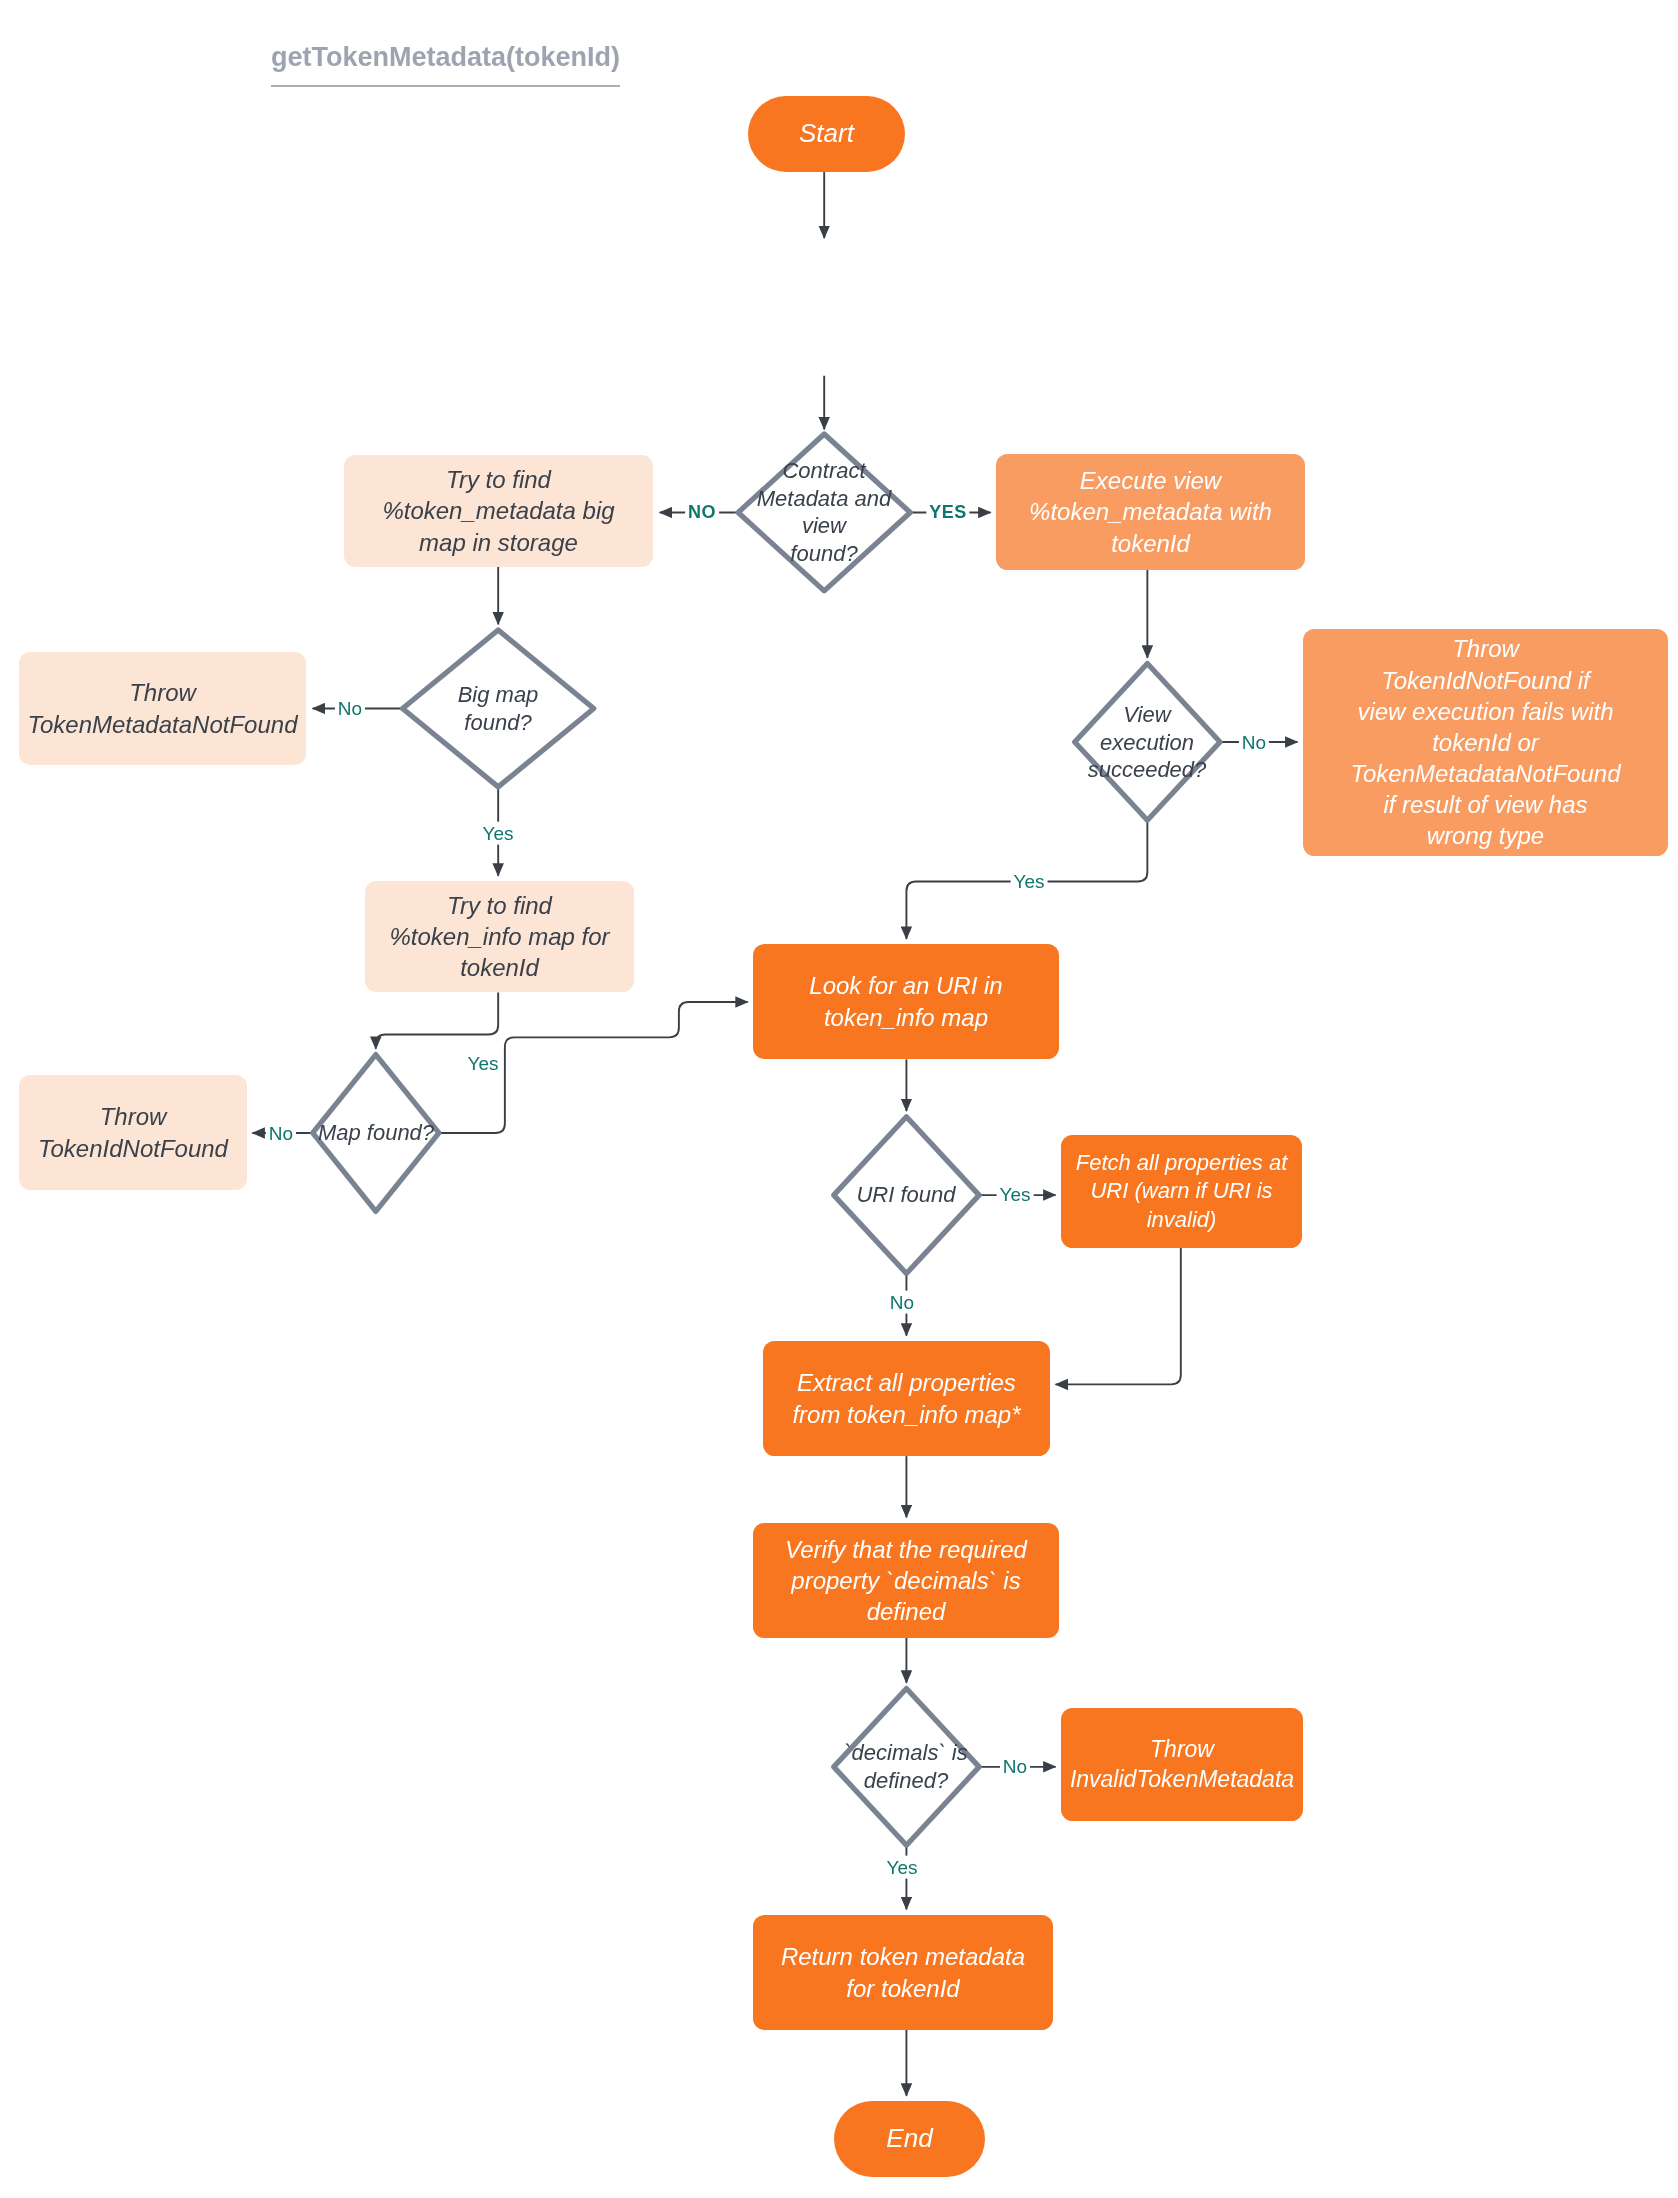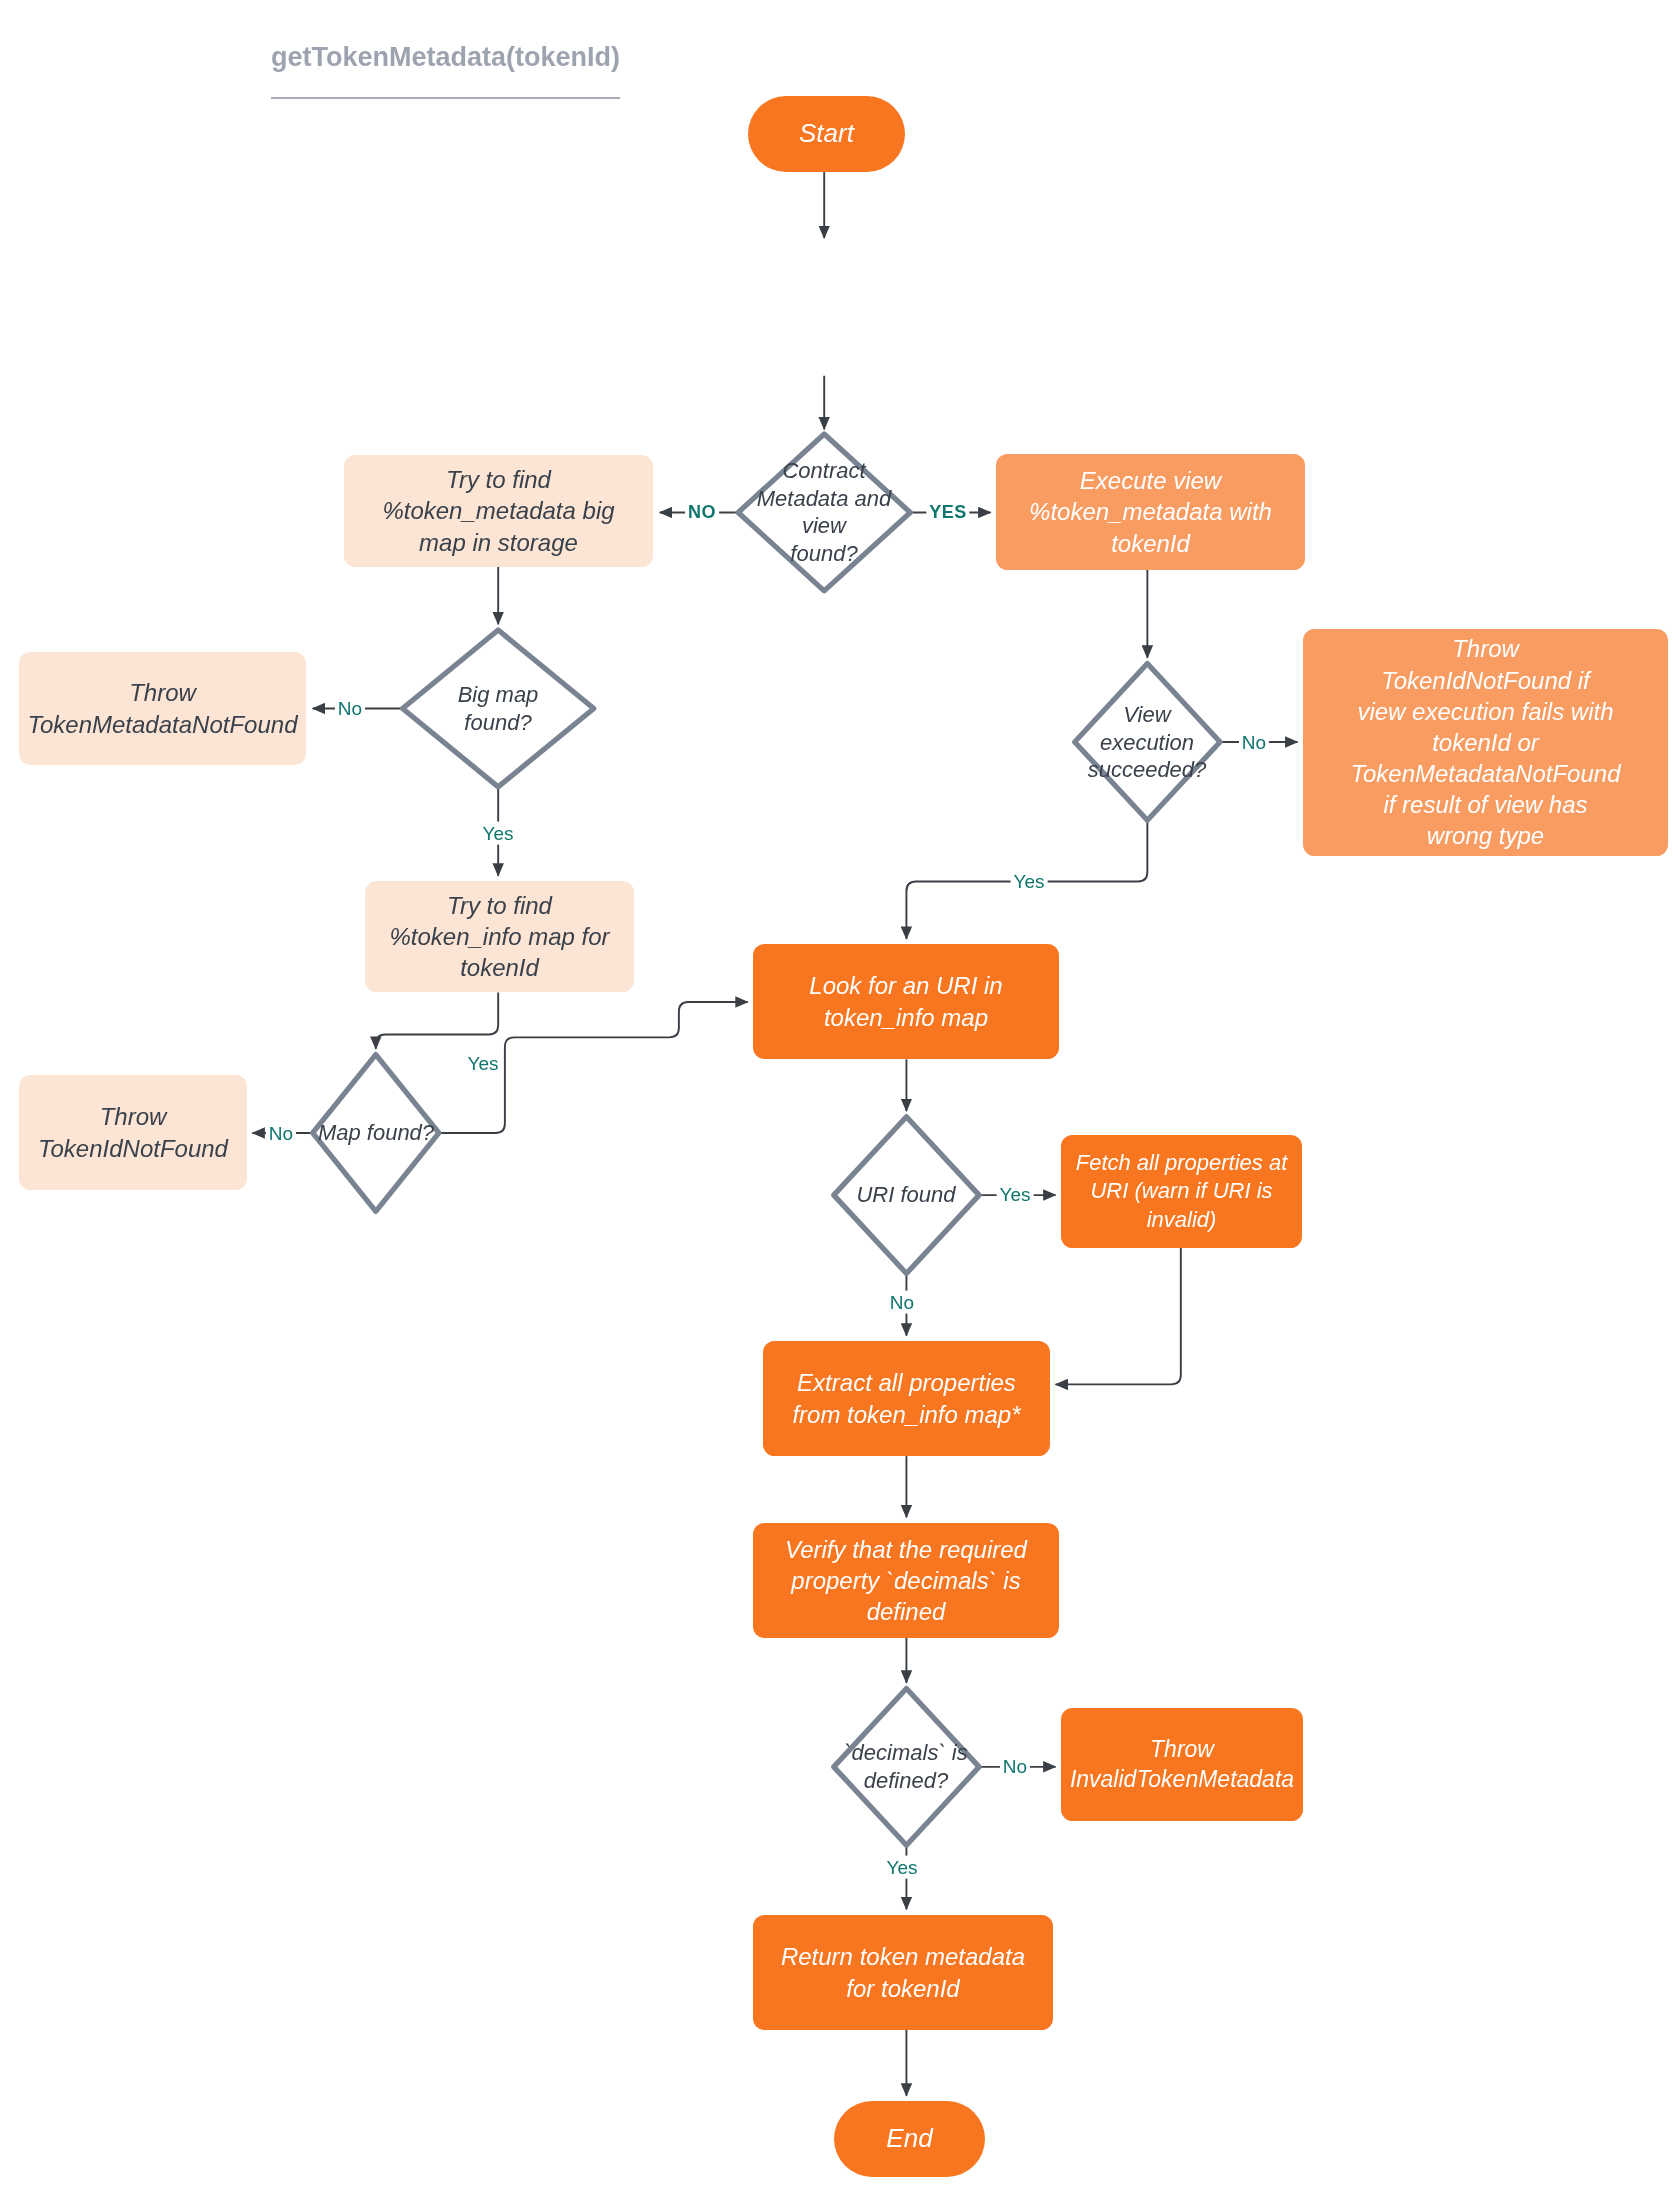--- a/index.html
+++ b/index.html
@@ -3,21 +3,21 @@
 <meta charset="utf-8">
 <style>
   html,body{margin:0;padding:0;background:#ffffff;}
   .canvas{
     position:relative;width:1679px;height:2199px;background:#ffffff;overflow:hidden;
     font-family:"Liberation Sans", sans-serif;
   }
   .title{
     position:absolute;left:271px;top:42px;
     font-size:27px;font-weight:bold;color:#9EA3B0;
-    padding-bottom:24px;border-bottom:2.9px solid #A8ADB8;
+    padding-bottom:12px;border-bottom:2.9px solid #A8ADB8;
   }
   svg.wires{position:absolute;left:0;top:0;z-index:1;}
   .node{
     position:absolute;z-index:2;display:flex;align-items:center;justify-content:flex-start;
     text-align:center;font-style:italic;box-sizing:border-box;
   }
   .node span{white-space:pre-line;display:block;width:100%;}
   .rect{border-radius:11.5px;}
   .pill{border-radius:42px;}
   .bright{background:#F8761F;color:#ffffff;font-size:24px;line-height:1.3;}
@@ -135,21 +135,21 @@
     <span>Fetch all properties at
 URI (warn if URI is
 invalid)</span>
   </div>
 
   <div class="node rect bright" style="left:763px;top:1341px;width:287px;height:115px;">
     <span>Extract all properties
 from token_info map*</span>
   </div>
 
-  <div class="node rect bright" style="left:753px;top:1523px;width:306px;height:115px;">
+  <div class="node rect bright" style="left:753px;top:1523px;width:306px;height:115px;border-radius:11px;">
     <span>Verify that the required
 property `decimals` is
 defined</span>
   </div>
 
   <div class="node rect bright" style="left:1061px;top:1708px;width:242px;height:113px;font-size:23px;">
     <span>Throw
 InvalidTokenMetadata</span>
   </div>
 

